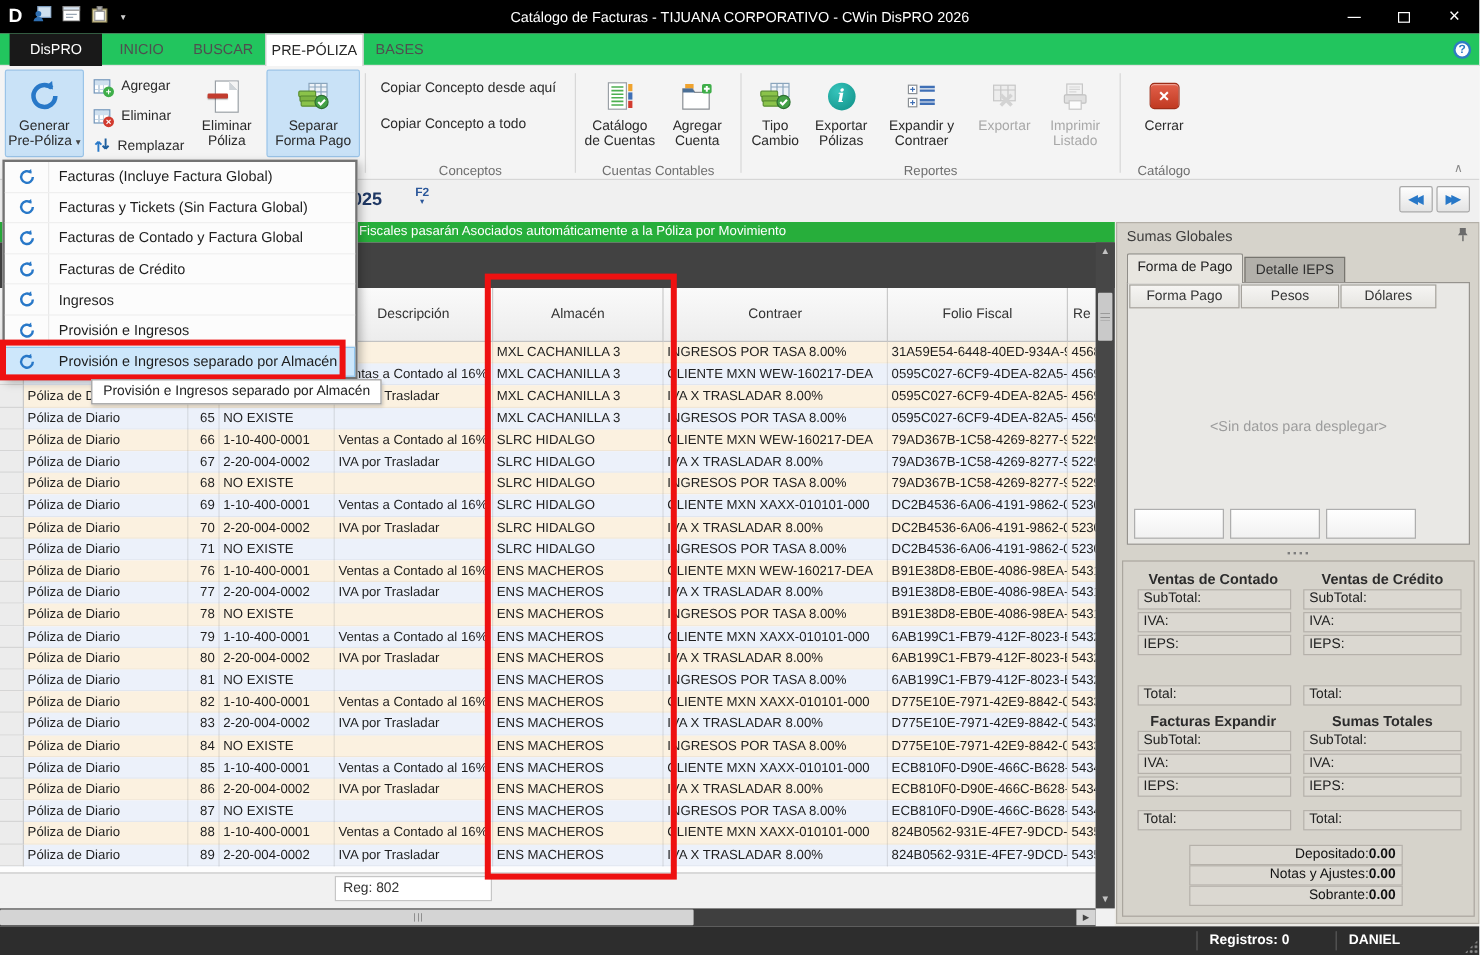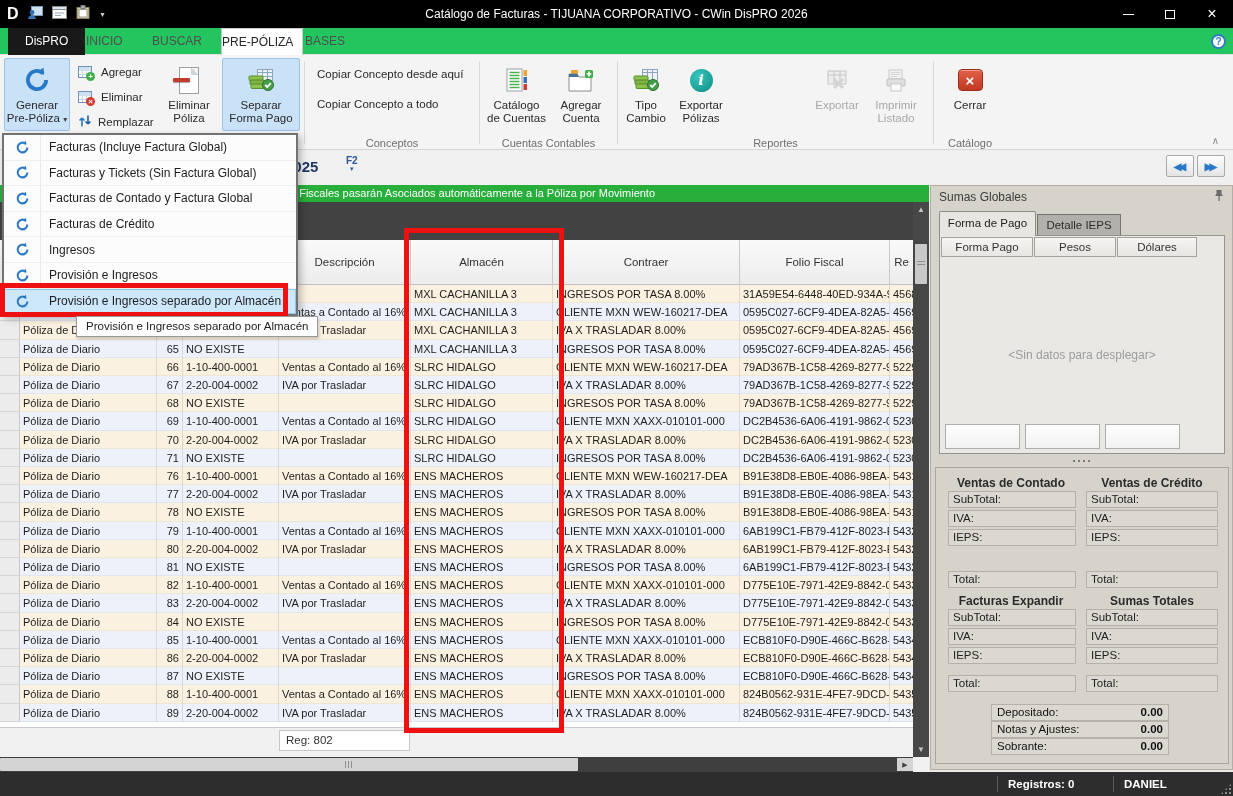--- a/index.html
+++ b/index.html
@@ -14,21 +14,21 @@
   #title-text{position:absolute;left:0;right:0;top:0;height:28px;line-height:28px;text-align:center;font-size:12px;color:#fff;pointer-events:none}
   .win-btns{margin-left:auto;display:flex;align-items:center;height:28px}
   .win-btn{width:42px;height:28px;display:flex;align-items:center;justify-content:center;color:#fff}
   .glyph-min{width:11px;height:1px;background:#fff}
   .glyph-max{width:10px;height:9px;border:1px solid #fff}
   .glyph-close{font-size:16px;line-height:16px}
 
   
   #tabrow{position:absolute;top:28px;left:0;width:1233px;height:27px;background:#22c55e;border-bottom:1px solid #e3e3e3}
   .file-tab{position:absolute;left:8px;top:0;height:27px;padding:0 17px;background:#191919;color:#fff;font-size:12px;line-height:27px}
-  .rtab{position:absolute;top:0;height:31px;font-size:12px;line-height:27px;color:#4f4f4f;}
+  .rtab{position:absolute;top:0;height:31px;font-size:12px;line-height:27px;color:#4f4f4f;text-align:center}
   .rtab.active{background:#fff;border:1px solid #c9c9c9;border-bottom:none;color:#262626}
   #help-btn{position:absolute;right:7px;top:6px;width:15px;height:15px;border:2px solid #2f7cc3;border-radius:50%;color:#2f7cc3;font-size:10px;font-weight:bold;text-align:center;line-height:11px;background:#fff}
 
   
   #ribbon{position:absolute;top:55px;left:0;width:1233px;height:95px;background:#f4f4f4;border-bottom:1px solid #d6d6d6}
   .rgroup{position:absolute;top:0;height:95px}
   .glabel{position:absolute;bottom:1px;left:0;right:0;text-align:center;font-size:11px;color:#6e6e6e}
   .gsep{position:absolute;top:6px;height:83px;width:1px;background:#d8d8d8}
   .bigbtn{position:absolute;top:3px;height:73px;display:flex;flex-direction:column;align-items:center;font-size:11.5px;color:#2a2a2a;text-align:center;line-height:13px;padding-top:5px;border-radius:2px}
   .bigbtn .bicon{height:34px;display:flex;align-items:center;justify-content:center;margin-bottom:2px}
@@ -102,21 +102,21 @@
   .sg-ghead{position:absolute;top:1px;left:1px;right:1px;height:21px;display:flex;gap:1px}
   .sg-hcell{height:20px;background:linear-gradient(#f6f5f3,#e6e5e1);border:1px solid #a5a29c;font-size:11.5px;color:#333;display:flex;align-items:center;justify-content:center}
   .sg-empty{position:absolute;left:0;right:0;top:112px;text-align:center;font-size:12px;color:#9c9c9c}
   .sg-gfoot{position:absolute;left:5px;bottom:4px;display:flex;gap:5px}
   .sg-fbox{width:75px;height:25px;background:linear-gradient(#fff,#f1f1f1);border:1px solid #aeaeae}
   .splitter{position:absolute;left:0;right:0;top:270px;height:9px;display:flex;align-items:center;justify-content:center;gap:3px}
   .splitter i{width:2px;height:2px;background:#7d7d7d;display:block}
   .sg-box{position:absolute;left:4px;top:281px;width:294px;height:297px;border:1px solid #aaa69e}
   .colhead{position:absolute;font-size:12px;font-weight:bold;color:#2b2b2b;text-align:center}
   .fbox{position:absolute;height:17px;background:#dbd8d1;border:1px solid #b5b1aa;font-size:11.5px;line-height:14px;padding:0 4px;color:#222}
-  .depbox{position:absolute;left:55px;width:178px;height:17px;background:#dbd8d1;border:1px solid #b5b1aa;font-size:11.5px;line-height:14px;padding:0 5px;color:#111;display:flex;justify-content:space-between}
+  .depbox{position:absolute;left:55px;width:178px;height:17px;background:#dbd8d1;border:1px solid #b5b1aa;font-size:11.5px;line-height:14px;padding:0 5px;color:#111;display:flex;justify-content:flex-end}
   .depbox b{font-weight:bold}
 
   
   #statusbar{position:absolute;top:772px;left:0;width:1233px;height:24px;background:#2d2d2d;color:#fff}
   .sb-div{position:absolute;top:4px;width:1px;height:16px;background:#5a5a5a}
   .sb-text{position:absolute;top:0;height:24px;line-height:24px;font-size:11.5px;font-weight:bold}
   #sb-grip{position:absolute;right:1px;bottom:1px;width:12px;height:12px;background:radial-gradient(#8a8a8a 1px,transparent 1.3px);background-size:4px 4px;clip-path:polygon(100% 0,100% 100%,0 100%)}
 
   
   #gen-menu{position:absolute;left:2px;top:133px;width:296px;background:#fcfcfc;border:2px solid #737373;box-shadow:3px 3px 7px rgba(0,0,0,.25);z-index:50}
@@ -294,20 +294,34 @@
         <span>Tipo</span>
         <span>Cambio</span>
       </div>
       <div class="bigbtn" style="left:54px;width:58px">
         <span class="bicon">
             <span class="info-ic">i</span>
           </span>
         <span>Exportar</span>
         <span>Pólizas</span>
       </div>
+      <div class="bigbtn" style="left:116px;width:68px">
+        <span class="bicon">
+            <svg width="24" height="22" viewBox="0 0 24 22">
+              <rect x="1" y="2" width="7" height="7" fill="#fff" stroke="#8a8f94"></rect>
+              <path d="M2.5 5.5h4M4.5 3.5v4" stroke="#3f6fb5"></path>
+              <path d="M10.5 3.5H23M10.5 6.5H23" stroke="#3f6fb5" stroke-width="2"></path>
+              <rect x="1" y="13" width="7" height="7" fill="#fff" stroke="#8a8f94"></rect>
+              <path d="M2.5 16.5h4M4.5 14.5v4" stroke="#3f6fb5"></path>
+              <path d="M10.5 14.5H23M10.5 17.5H23" stroke="#3f6fb5" stroke-width="2"></path>
+            </svg>
+          </span>
+        <span>Expandir y</span>
+        <span>Contraer</span>
+      </div>
       <div class="bigbtn disabled" style="left:192px;width:54px">
         <span class="bicon">
             <svg width="24" height="22" viewBox="0 0 24 22" opacity="0.75">
               <rect x="3" y="2" width="18" height="13" fill="#ebebeb" stroke="#b8b8b8"></rect>
               <path d="M3 6h18M9 2v13M15 2v13" stroke="#b8b8b8"></path>
               <path d="M9 10l9 9M18 10l-9 9" stroke="#c9c9c9" stroke-width="3"></path>
             </svg>
           </span>
         <span>Exportar</span>
       </div>

